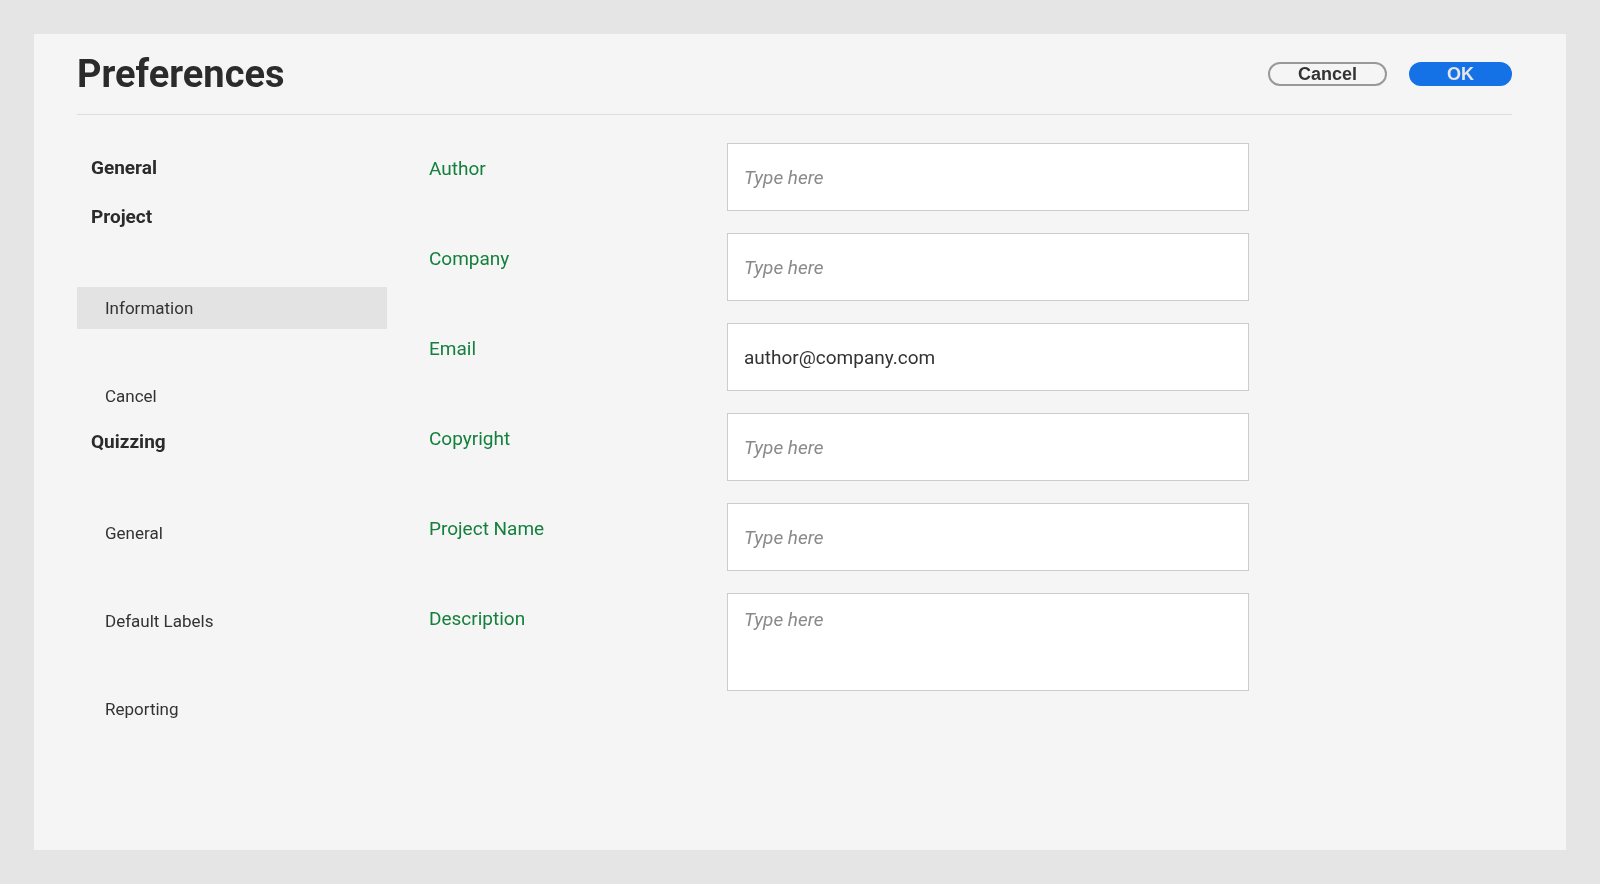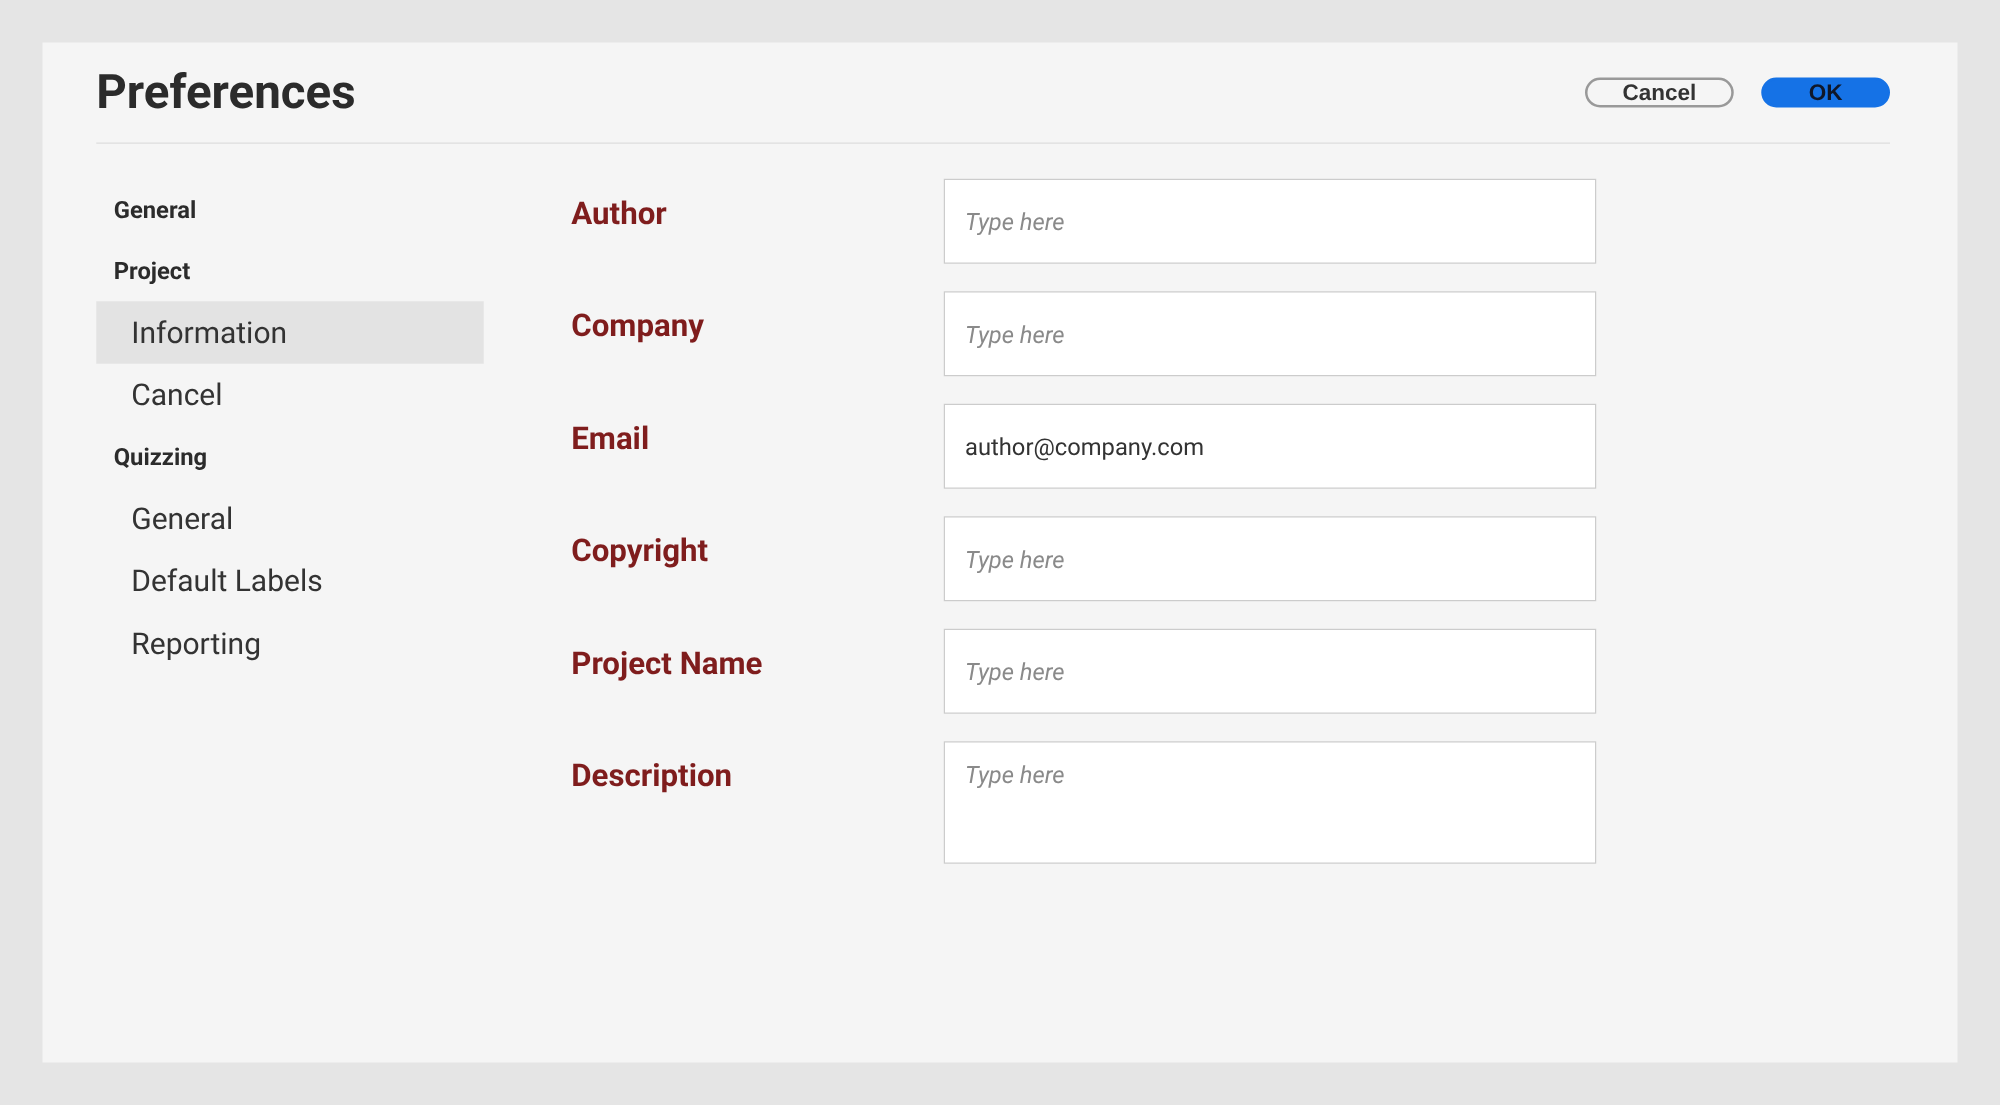--- a/index.html
+++ b/index.html
@@ -50,64 +50,65 @@
       justify-content: center;
     }
     .btn-cancel {
       background: #f5f5f5;
       border: 2px solid #999;
       color: #333;
     }
     .btn-ok {
       background: #1572e6;
       border: 2px solid #1572e6;
-      color: #0f172a;
+      color: #e5e5e5;
       padding: 0 36px;
     }
     .content {
       display: flex;
       padding-top: 28px;
-      gap: 70px;
+      gap: 42px;
     }
     .sidebar {
       width: 310px;
       flex-shrink: 0;
     }
     .sidebar-section {
       font-size: 19px;
       font-weight: 700;
       color: #2b2b2b;
       padding: 13px 14px;
       cursor: pointer;
     }
     .sidebar-item {
-      font-size: 24px;
+      font-size: 17px;
       font-weight: 400;
       color: #333;
       padding: 11px 10px 11px 28px;
       cursor: pointer;
+      margin-top: 46px;
     }
     .sidebar-item.selected {
       background: #e3e3e3;
     }
     .form {
       flex: 1;
       max-width: 820px;
     }
     .form-row {
       display: flex;
       align-items: flex-start;
       margin-bottom: 22px;
     }
     .form-label {
       width: 298px;
       flex-shrink: 0;
-      font-size: 25px;
-      font-weight: 700;
-      color: #7f1d1d;
+      font-size: 19px;
+      font-weight: 400;
+      color: #15803d;
       padding-top: 14px;
     }
     .form-input {
       flex: 1;
       height: 68px;
       border: 1px solid #ccc;
       background: #fff;
       font-size: 19px;
       padding: 14px 16px;
       color: #333;

